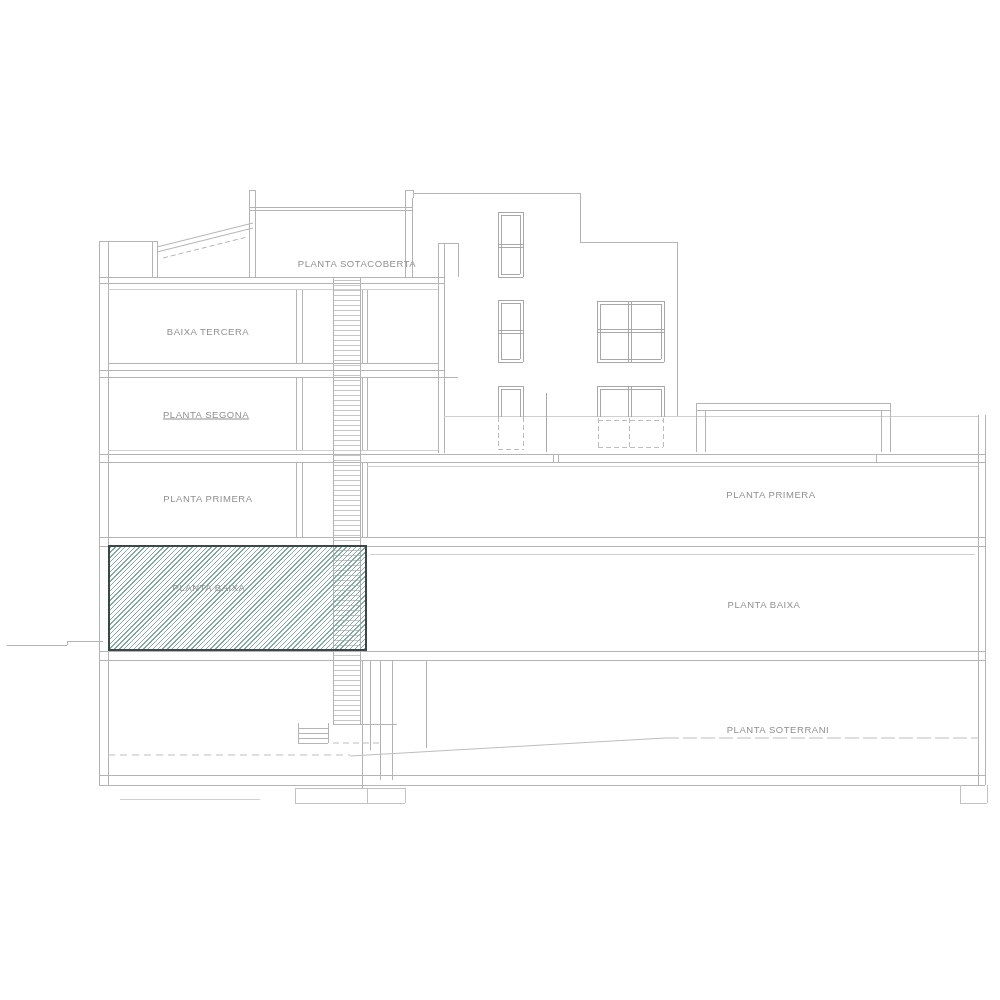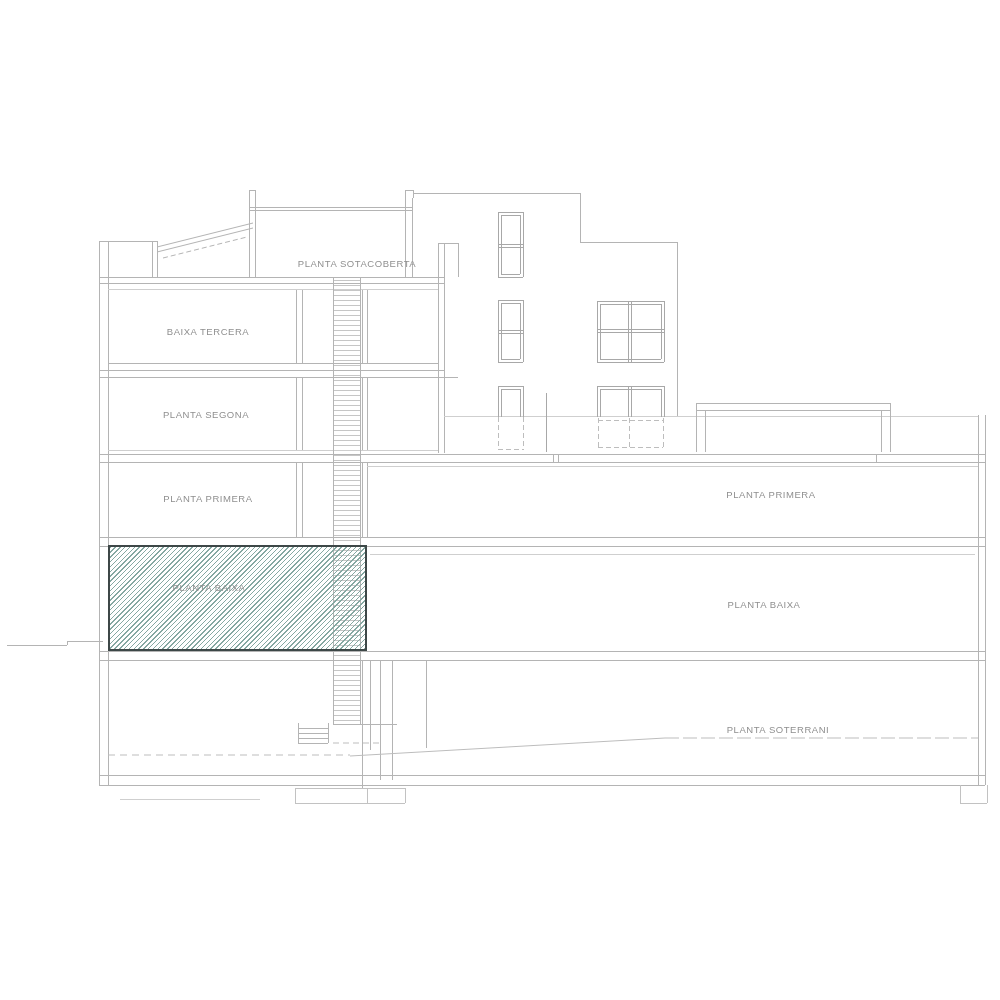--- a/index.html
+++ b/index.html
@@ -11,21 +11,21 @@
   .unit-hatch{position:absolute;left:108px;top:545px;width:259px;height:106px;z-index:2;
           box-sizing:border-box;border:2px solid var(--hatch-border,#3d4747);
           background:repeating-linear-gradient(135deg,var(--hatch-color,#85a8a2) 0 1px,transparent 1px 3.4px);
           cursor:pointer;}
   .floor-label{position:absolute;z-index:3;transform:translate(-50%,-50%);
           font-size:9.5px;letter-spacing:.55px;color:#8f8f8f;white-space:nowrap;margin-left:16px;}
   .unit-label{position:absolute;left:171px;top:577px;width:100px;z-index:4;
           text-align:center;font-size:28px;line-height:22px;color:#141414;}
   .pos-sotacoberta{left:341px;top:263px;}
   .pos-tercera{left:192px;top:331px;}
-  .pos-segona{left:190px;top:414px;}
+  .pos-segona{left:190px;top:414px;text-decoration:underline;}
   .pos-primera-left{left:192px;top:498px;}
   .pos-primera-right{left:755px;top:494px;}
   .pos-baixa-left{left:193px;top:587px;}
   .pos-baixa-right{left:748px;top:604px;}
   .pos-soterrani{left:762px;top:729px;}
 </style>
 </head>
 <body>
 
 <div id="canvas">

